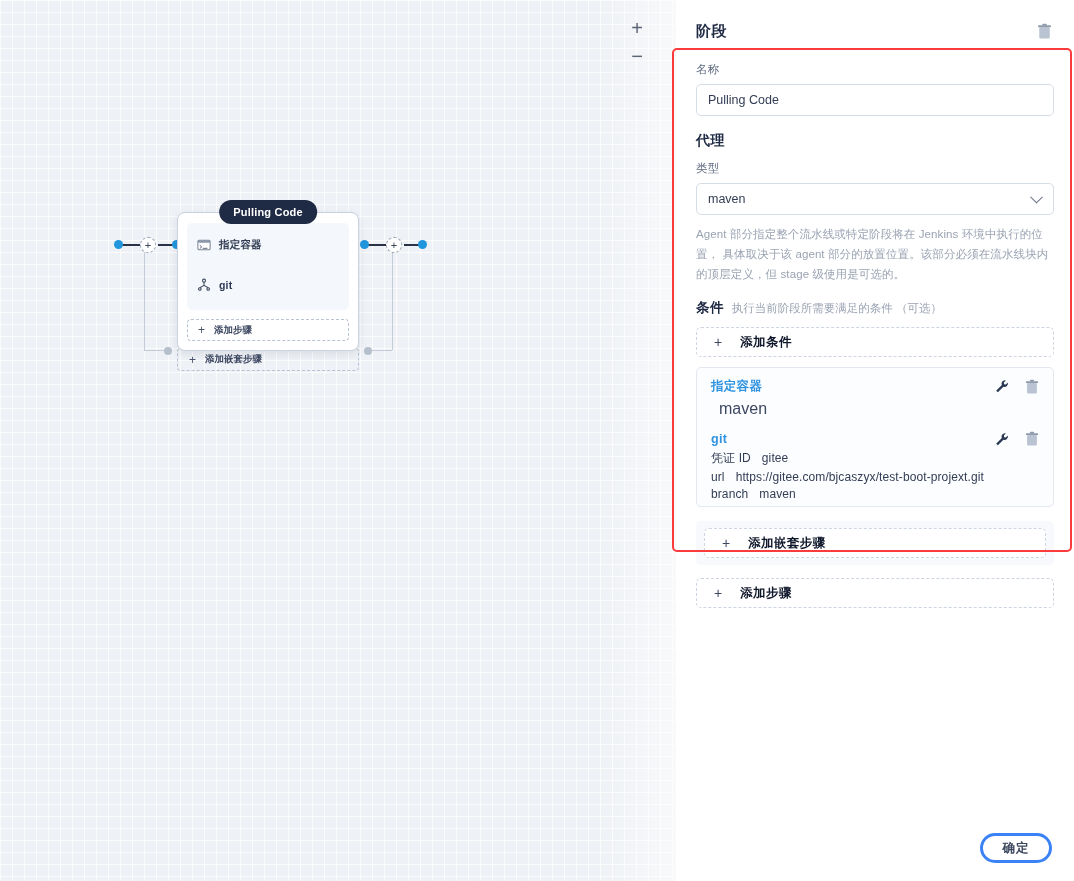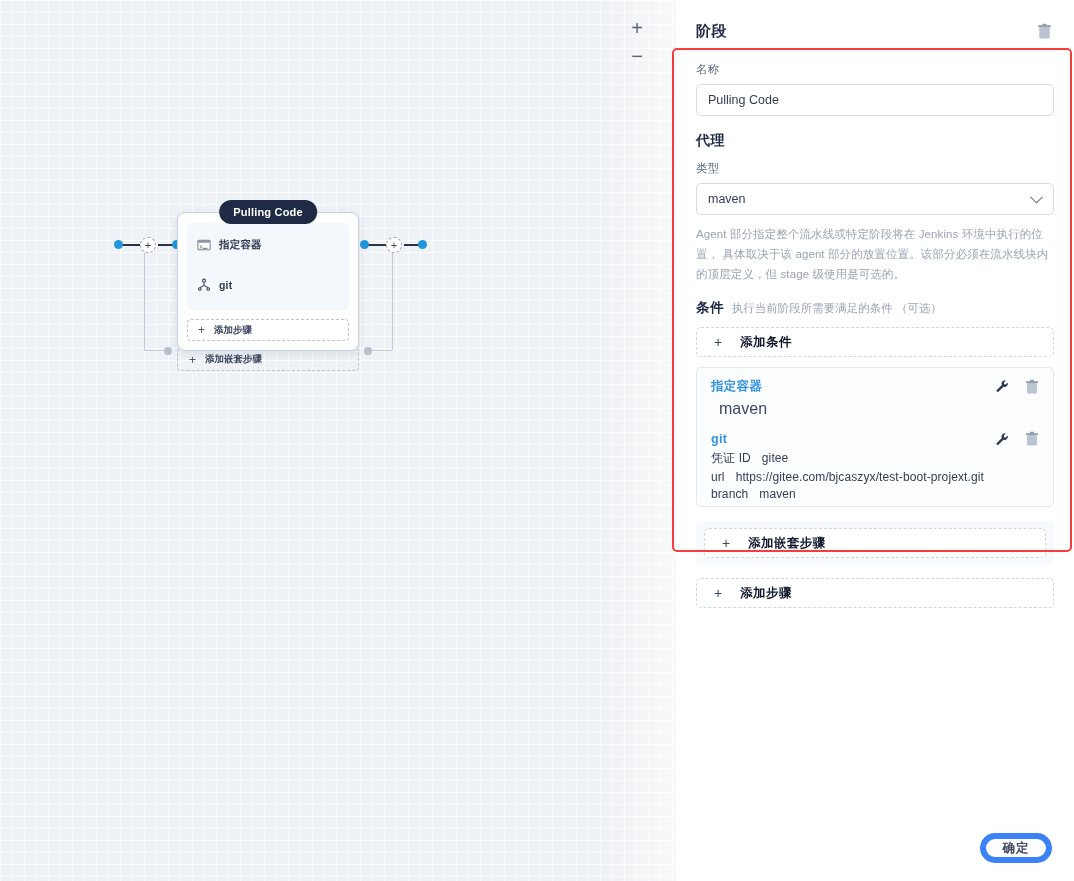--- a/index.html
+++ b/index.html
@@ -125,21 +125,21 @@
   .kv { font-size: 12px; color: #323d55; margin-top: 3px; letter-spacing: .1px; }
   .kv .k { display: inline-block; }
   .kv .v { margin-left: 11px; }
   .task-item + .task-item { margin-top: 13px; }
 
   .nested-wrap { margin-top: 8px; background: #f7f9fc; border-radius: 5px; padding: 7px 8px; }
   .nested-wrap .dashed-btn { margin-top: 0; }
 
   .panel-foot { position: absolute; left: 0; bottom: 0; width: 398px; padding: 18px 22px; display: flex; justify-content: flex-end; }
   .ok-btn {
-    min-width: 72px; height: 30px; border: 6px solid #3b82f6; border-radius: 15px;
+    min-width: 72px; height: 30px; border: 3px solid #3b82f6; border-radius: 15px;
     background: #fff; font-size: 12.5px; font-weight: 600; color: #3d4860;
     font-family: "Liberation Sans", sans-serif; cursor: pointer; letter-spacing: 1px;
   }
 
   
   #redbox {
     position: absolute; left: 672px; top: 48px; width: 400px; height: 504px;
     border: 2.5px solid #f93b3b; border-radius: 5px; pointer-events: none; z-index: 20;
   }
   .clip { overflow: hidden; }

